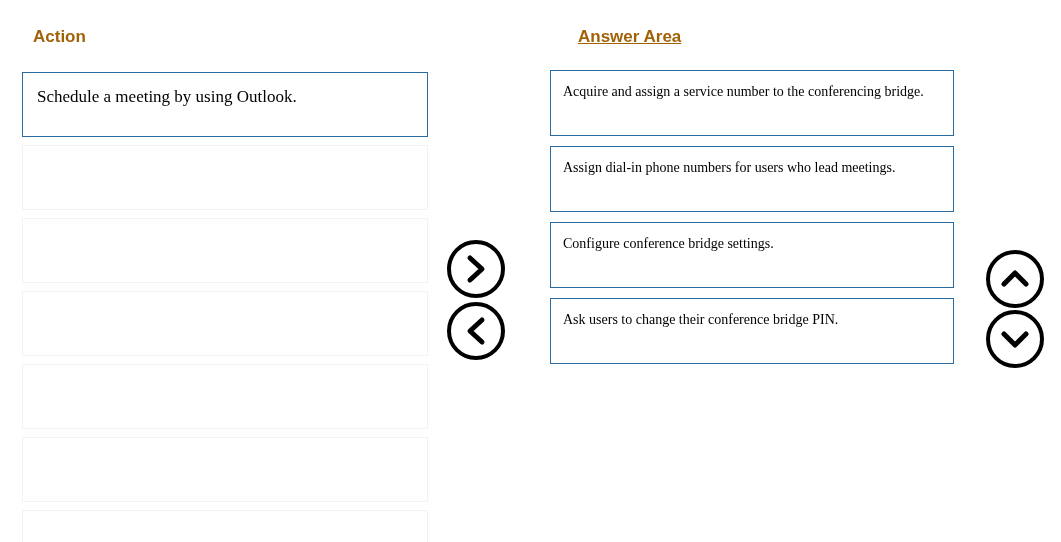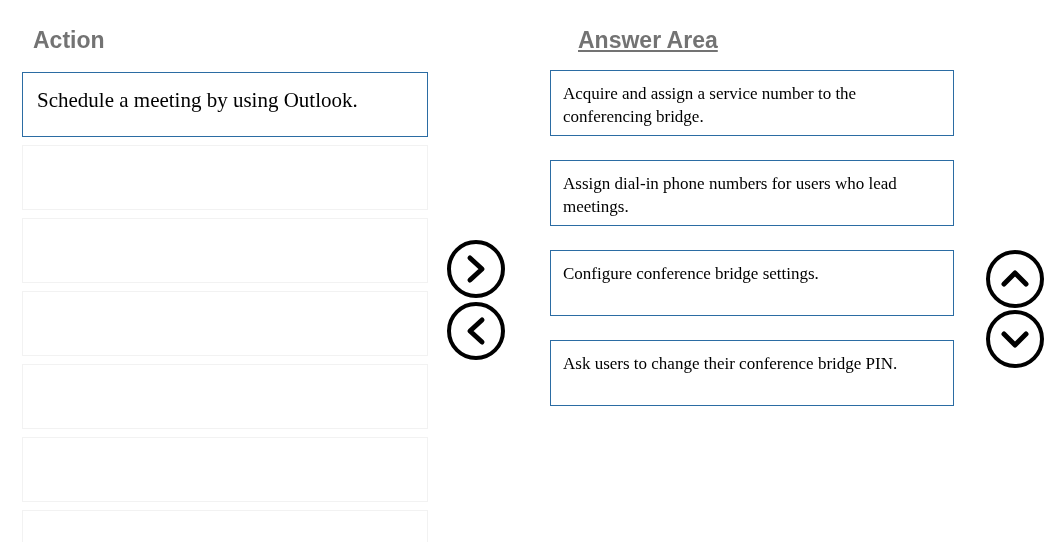--- a/index.html
+++ b/index.html
@@ -13,41 +13,41 @@
     position: relative;
     font-family: "Liberation Serif", serif;
     color: #000000;
     overflow: hidden;
   }
 
   .col-title {
     position: absolute;
     font-family: "Liberation Sans", sans-serif;
     font-weight: bold;
-    font-size: 23px;
-    color: #737373;
+    font-size: 17px;
+    color: #a16207;
   }
   #action-title { left: 33px; top: 27px; }
   #answer-title { left: 578px; top: 27px; text-decoration: underline; }
 
   
   .action-list {
     position: absolute;
     left: 22px;
     top: 72px;
     width: 406px;
   }
   .action-item {
     box-sizing: border-box;
     width: 406px;
     height: 65px;
     border: 1.5px solid #2b6ca3;
     background: #ffffff;
     padding: 13px 14px 0 14px;
-    font-size: 21px;
+    font-size: 17px;
     line-height: 1.35;
     margin-bottom: 8px;
   }
   .action-slot {
     box-sizing: border-box;
     width: 406px;
     height: 65px;
     border: 1px solid #f2f2f2;
     background: #ffffff;
     margin-bottom: 8px;
@@ -60,23 +60,23 @@
     top: 70px;
     width: 404px;
   }
   .answer-item {
     box-sizing: border-box;
     width: 404px;
     height: 66px;
     border: 1.5px solid #2b6ca3;
     background: #ffffff;
     padding: 11px 24px 0 12px;
-    font-size: 17px;
+    font-size: 14px;
     line-height: 1.38;
-    margin-bottom: 24px;
+    margin-bottom: 10px;
   }
 
   
   .circle-btn {
     position: absolute;
     width: 58px;
     height: 58px;
     border-radius: 50%;
     border: 4px solid #000000;
     background: #ffffff;

